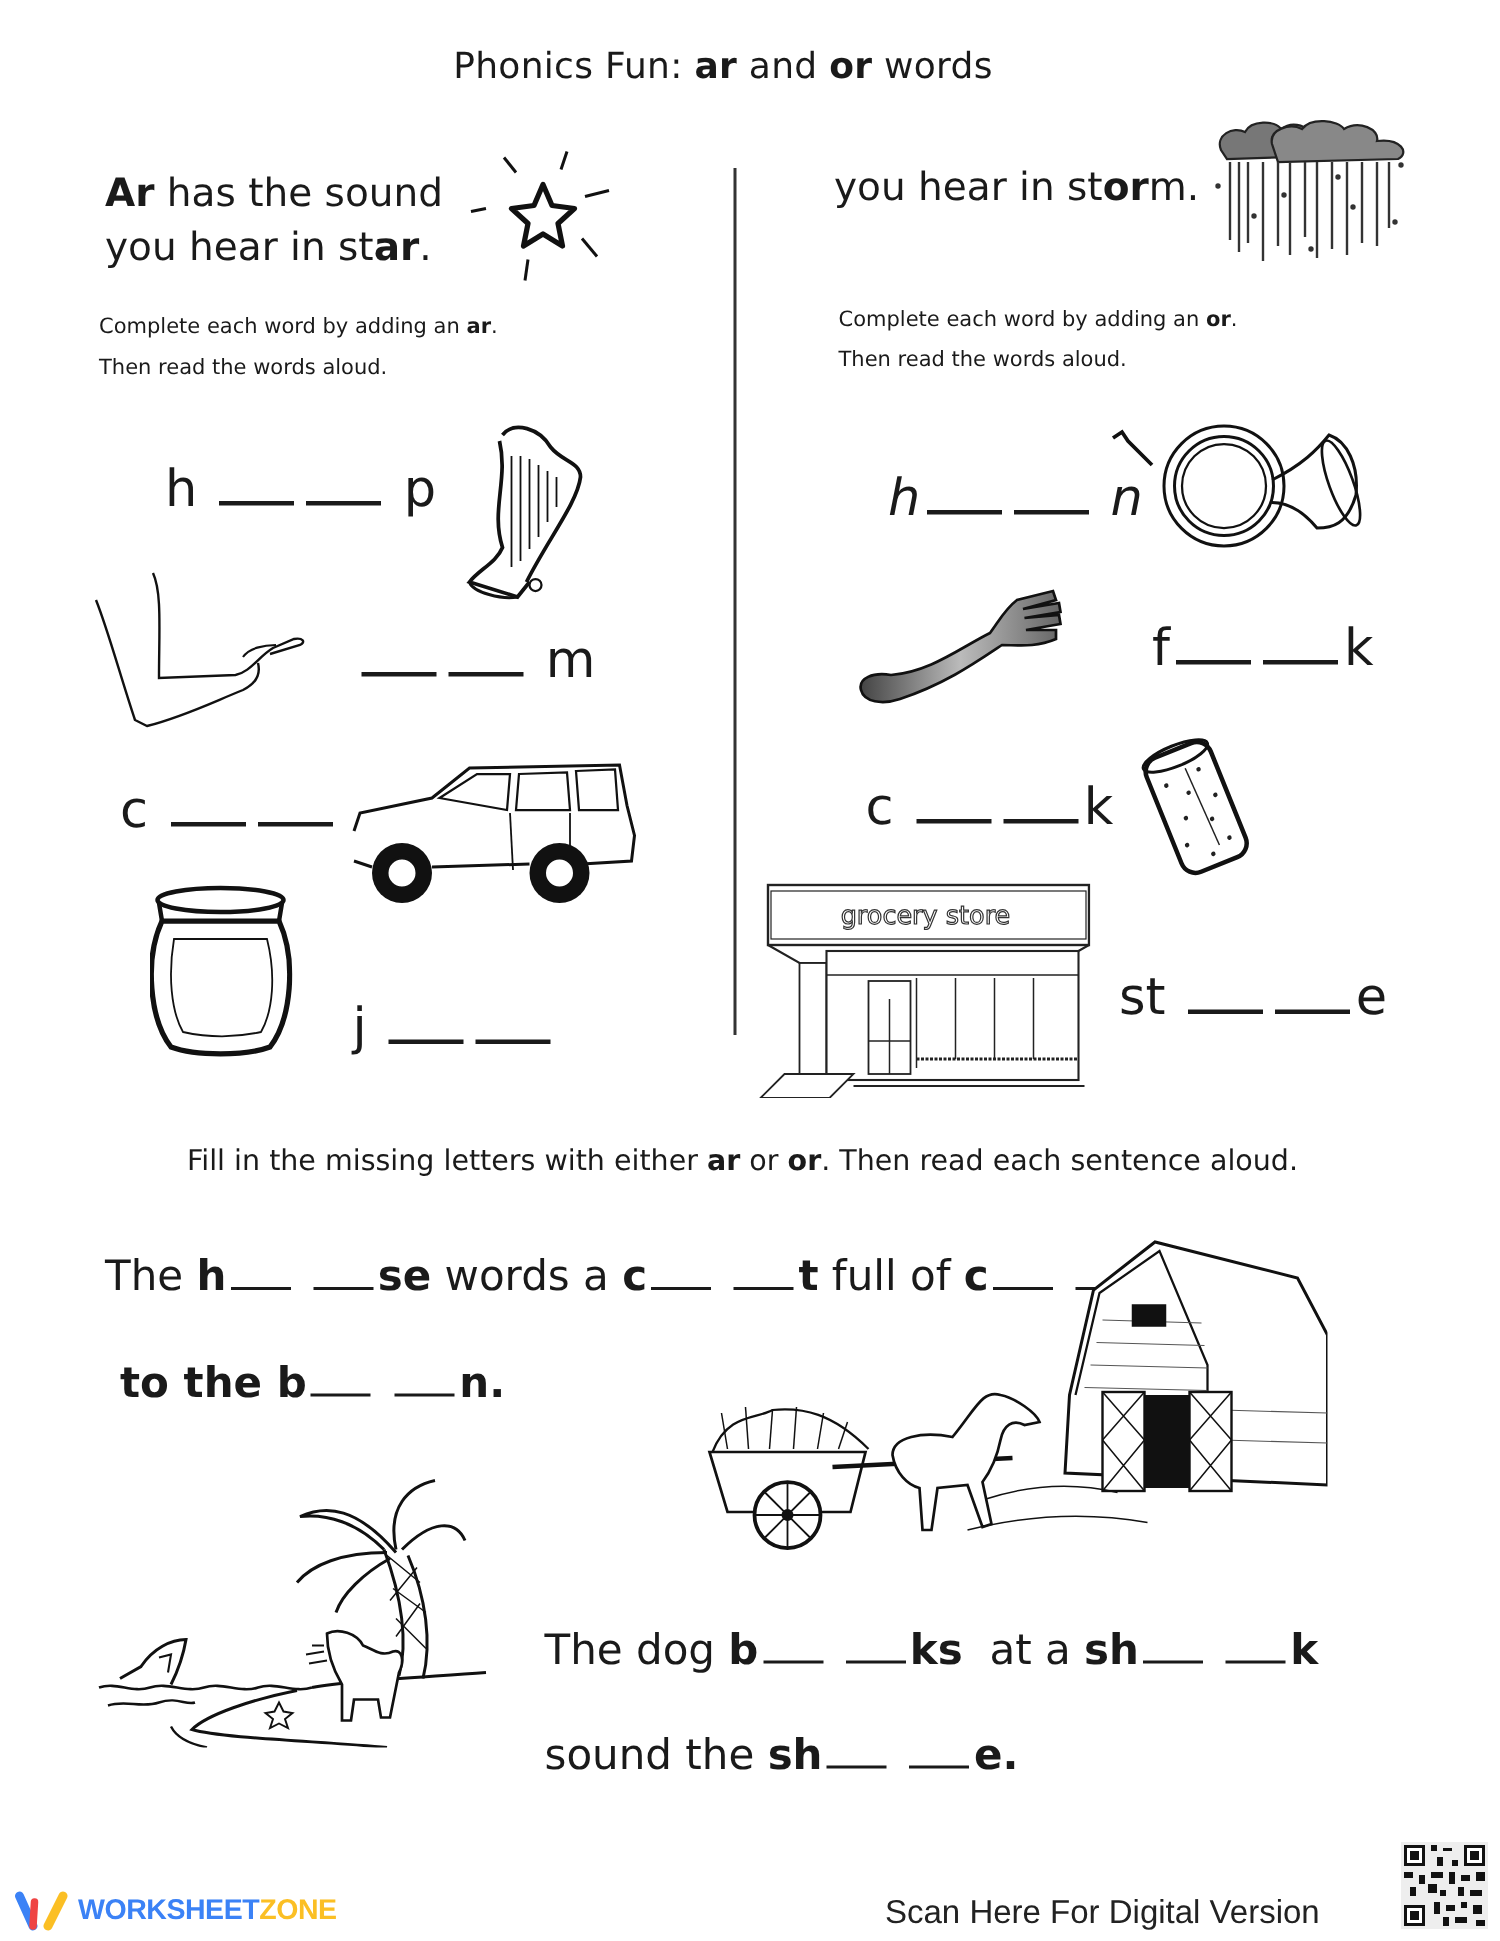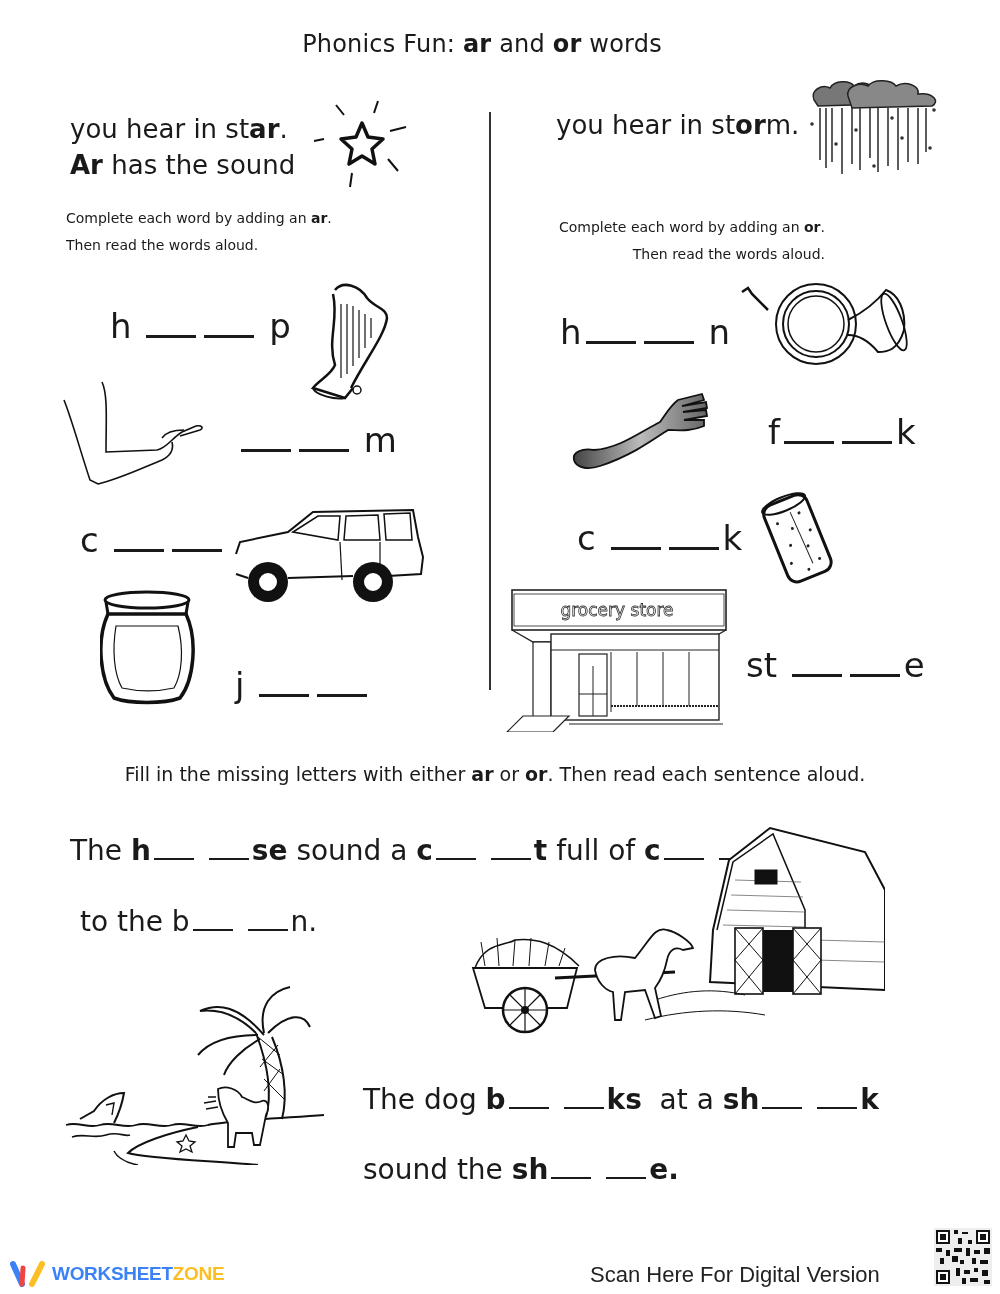--- a/index.html
+++ b/index.html
@@ -24,22 +24,22 @@
   svg { display: block; }
 </style>
 </head>
 <body>
 
 <div class="abs title">
   <span>Phonics Fun: </span><b>ar</b><span> and </span><b>or</b><span> words</span>
 </div>
 
 <div class="abs intro" style="left:70px; top:111px;">
+  <div><b>Ar</b><span> has the sound</span></div>
   <div><span>you hear in st</span><b>ar</b><span>.</span></div>
-  <div><b>Ar</b><span> has the sound</span></div>
 </div>
 <div class="abs" style="left:310px; top:95px;">
   <svg width="105" height="95" viewBox="0 0 105 95">
     <path d="M52 28 L58 42 L73 44 L62 54 L65 69 L52 61 L39 69 L42 54 L31 44 L46 42 Z" fill="none" stroke="#111" stroke-width="3.5" stroke-linejoin="round"></path>
     <line x1="26" y1="10" x2="34" y2="20" stroke="#111" stroke-width="2"></line>
     <line x1="68" y1="6" x2="64" y2="18" stroke="#111" stroke-width="2"></line>
     <line x1="80" y1="36" x2="96" y2="32" stroke="#111" stroke-width="2"></line>
     <line x1="4" y1="46" x2="14" y2="44" stroke="#111" stroke-width="2"></line>
     <line x1="78" y1="64" x2="88" y2="76" stroke="#111" stroke-width="2"></line>
     <line x1="42" y1="78" x2="40" y2="92" stroke="#111" stroke-width="2"></line>
@@ -141,26 +141,26 @@
         <circle cx="28" cy="66" r="1.8"></circle>
         <circle cx="48" cy="52" r="1.8"></circle>
         <circle cx="84" cy="40" r="1.8"></circle>
         <circle cx="94" cy="60" r="1.8"></circle>
         <circle cx="122" cy="70" r="1.8"></circle>
         <circle cx="66" cy="88" r="1.8"></circle>
         <circle cx="126" cy="32" r="1.8"></circle>
       </g>
   </svg>
 </div>
-<div class="abs instr" style="left:559px; top:214px;text-align:right;">
+<div class="abs instr" style="left:559px; top:200px;">
   <div><span>Complete each word by adding an </span><b>or</b><span>.</span></div>
   <div>Then read the words aloud.</div>
 </div>
 
-<div class="abs word" style="left:560px; top:312px;">
+<div class="abs word" style="left:592px; top:312px;font-style:italic;">
   <span>h</span><span class="blank"></span><span class="blank"></span>
   <span>n</span>
 </div>
 <div class="abs" style="left:738px; top:280px;">
   <svg width="170" height="90" viewBox="0 0 170 90">
     <circle cx="78" cy="44" r="40" fill="none" stroke="#111" stroke-width="2"></circle>
     <circle cx="78" cy="44" r="33" fill="none" stroke="#111" stroke-width="2"></circle>
     <circle cx="78" cy="44" r="28" fill="none" stroke="#111" stroke-width="1.5"></circle>
     <path d="M4 12 L10 8 L14 14 L30 30" fill="none" stroke="#111" stroke-width="2.5"></path>
     <path d="M110 40 C130 30 140 20 148 10 C160 14 168 30 166 50 C160 70 150 72 140 72 C130 60 120 55 110 55" fill="none" stroke="#111" stroke-width="2"></path>
@@ -233,23 +233,23 @@
 <div class="abs word" style="left:746px; top:645px;">
   <span>st</span>
   <span class="blank"></span><span class="blank"></span><span>e</span>
 </div>
 
 <div class="abs section2">
   <span>Fill in the missing letters with either </span><b>ar</b><span> or </span><b>or</b><span>. Then read each sentence aloud.</span>
 </div>
 
 <div class="abs sent" style="left:70px; top:834px;">
-  <span>The </span><b>h</b><span class="sblank"></span> <span class="sblank"></span><b>se</b><span> sound a </span><b>c</b><span class="sblank"></span> <span class="sblank"></span><b>t</b><span> full of </span><b>c</b><span class="sblank"></span> <span class="sblank"></span><b>n</b>
-</div>
-<div class="abs sent" style="left:80px; top:905px; font-weight:normal;">
+  <span>The </span><b>h</b><span class="sblank"></span> <span class="sblank"></span><b>se</b><span> words a </span><b>c</b><span class="sblank"></span> <span class="sblank"></span><b>t</b><span> full of </span><b>c</b><span class="sblank"></span> <span class="sblank"></span><b>n</b>
+</div>
+<div class="abs sent" style="left:80px; top:905px; font-weight:bold;">
   <span>to the b</span><span class="sblank"></span> <span class="sblank"></span><span>n.</span>
 </div>
 
 <div class="abs" style="left:455px; top:820px;">
   <svg width="430" height="215" viewBox="0 0 430 215">
 
     <path d="M258 110 L274 40 L315 8 L410 32 L430 70 L430 170 L255 162 Z" fill="#fff" stroke="#111" stroke-width="2"></path>
     <path d="M262 110 L278 42 L318 14 L350 90 L350 165" fill="none" stroke="#111" stroke-width="1.5"></path>
     <g stroke="#555" stroke-width="0.7">
         <line x1="280" y1="60" x2="346" y2="62"></line>

